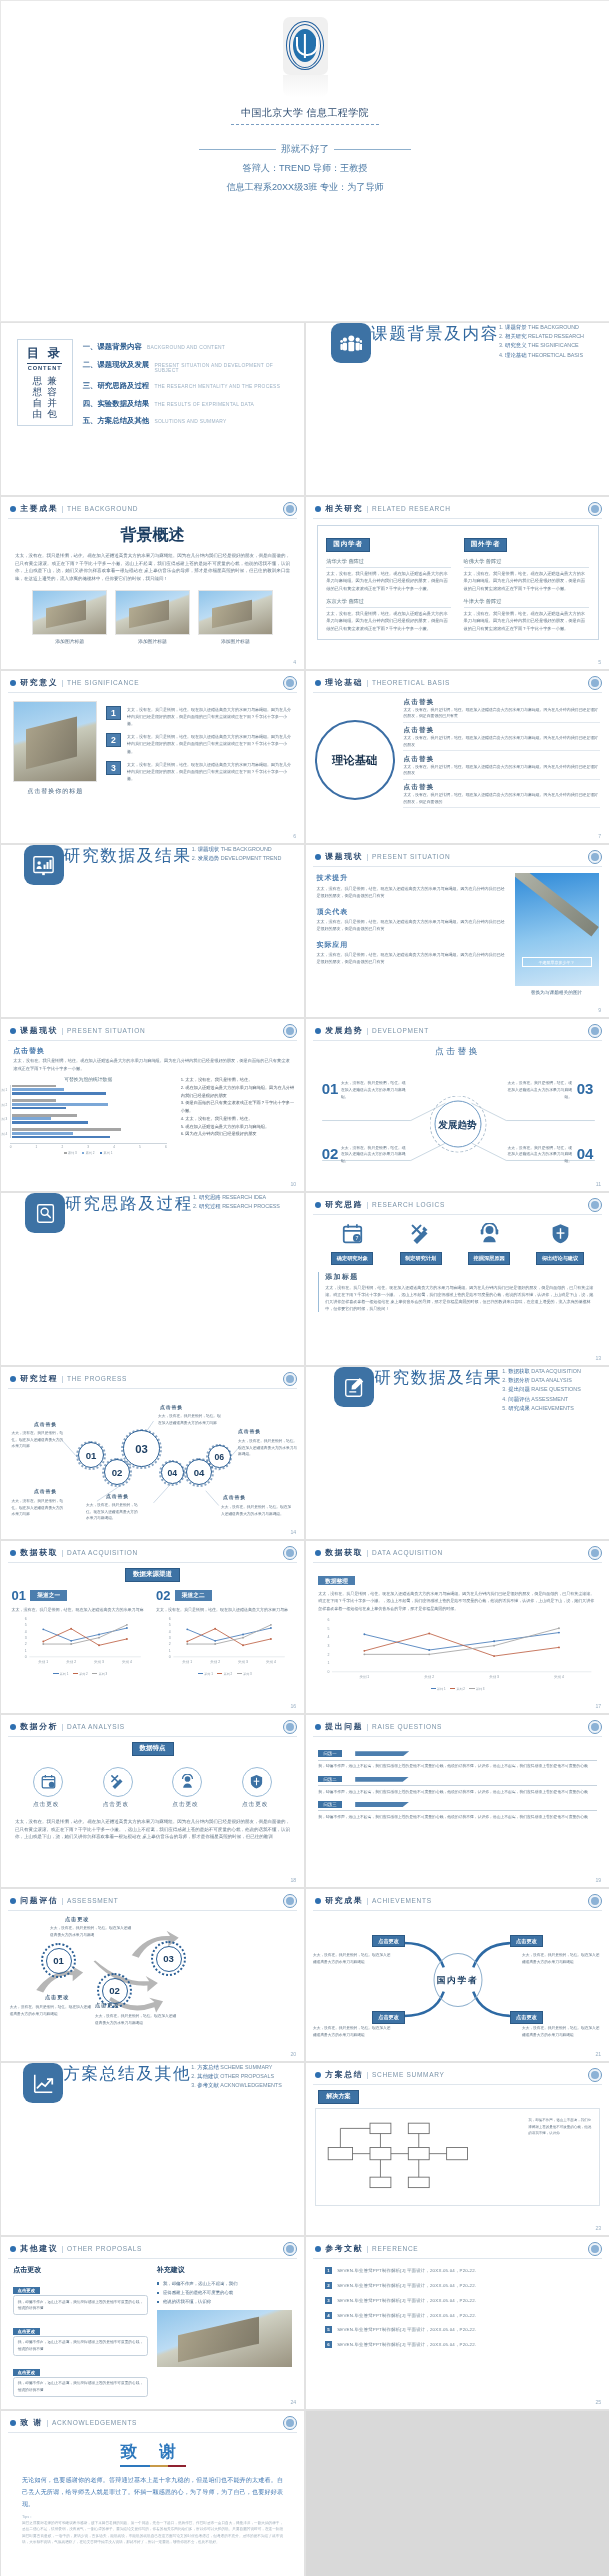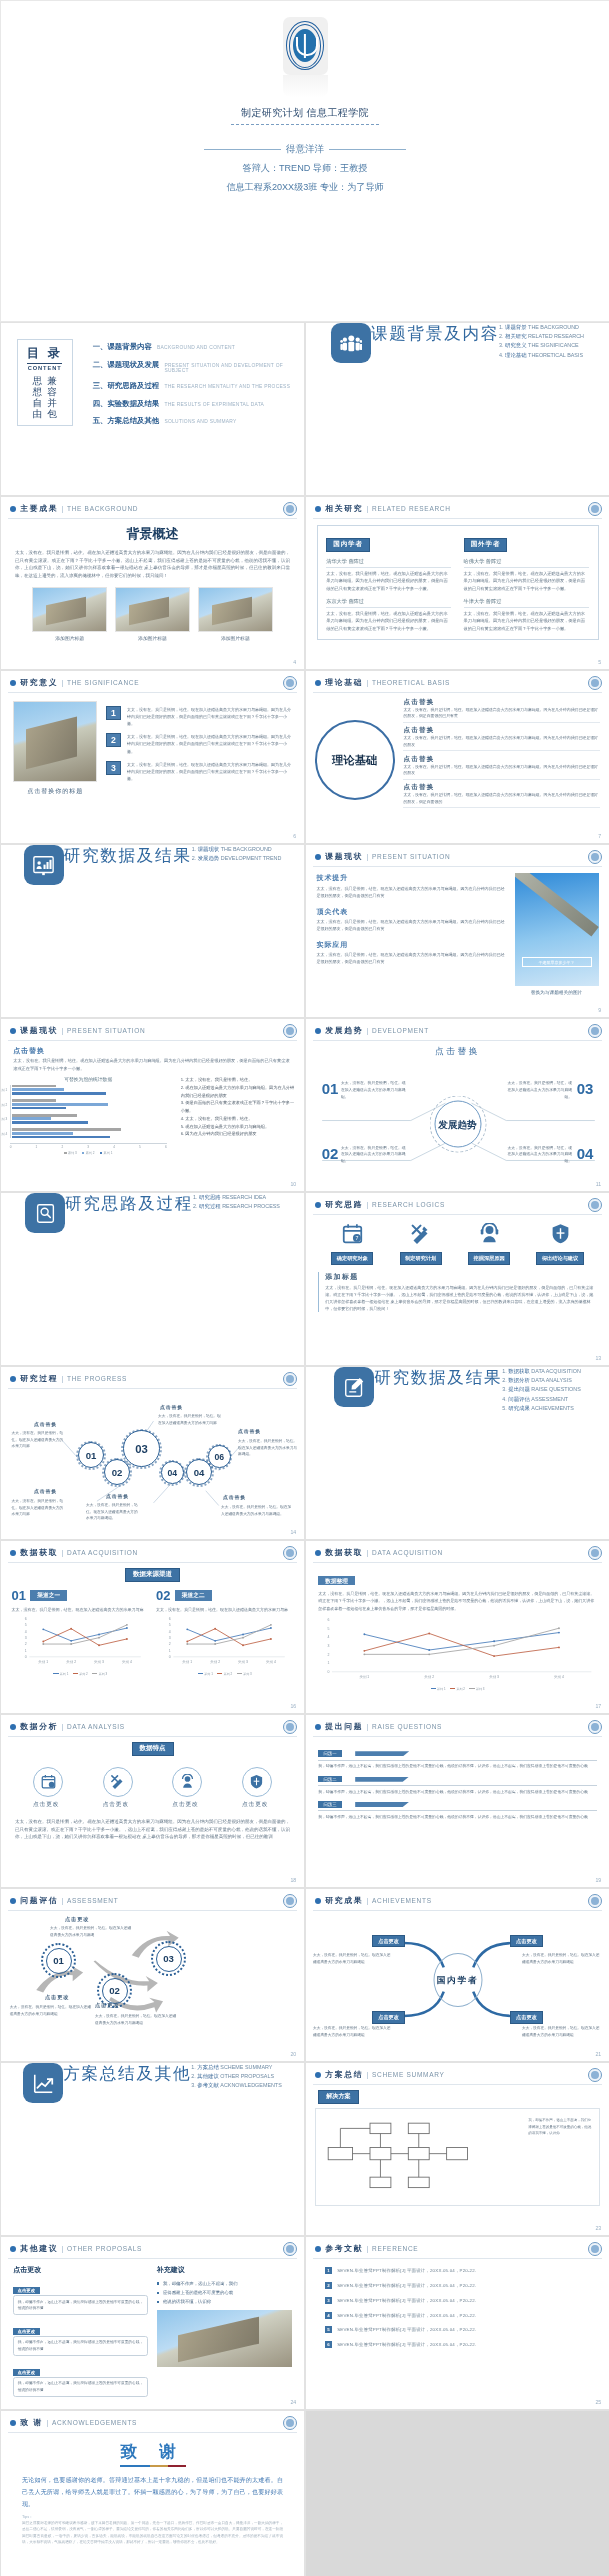--- a/index.html
+++ b/index.html
@@ -42,40 +42,40 @@
   .s-cn { font-size:7.8px; color:#2b4a6f; letter-spacing:1.7px; font-weight:bold;}
   .s-bar { font-size:7px; color:#9bb4c9; margin:0 3.5px;}
   .s-en { font-size:6.5px; color:#7a93a8; letter-spacing:0.7px;}
   .s-seal { position:absolute; right:7px; top:5.2px; width:14px; height:14px;
             border-radius:50%; border:0.9px solid #6f9bc4; background:#eef4fa;
             display:flex; align-items:center; justify-content:center; }
   .s-seal i { width:7.8px; height:7.8px; border-radius:50%; background:#8cb2d6; display:block;}
   .s-rule { height:0.9px; background:#dfe6ed; margin:3.5px 7px 0;}
   .pg { position:absolute; right:7.8px; bottom:4.4px; font-size:5.2px; color:#9ab0c4;}
   
-  .toc-wrap { display:flex; padding:15.7px 12.2px 0 15.7px; gap:20px;}
+  .toc-wrap { display:flex; padding:15.7px 12.2px 0 15.7px; gap:10px;}
   .toc-left { border:0.9px solid #c9d7e4; padding:5.2px 7px; text-align:center; width:56px;}
   .toc-ml { font-size:12.2px; font-weight:bold; color:#2b4a6f; letter-spacing:2.6px; }
   .toc-ml-u { border-bottom:1.3px solid #2b4a6f; display:inline-block; padding-bottom:0.9px;}
   .toc-en { font-size:5.7px; font-weight:bold; letter-spacing:0.9px; color:#2b4a6f; margin:1.7px 0 3.5px;}
   .toc-motto { display:flex; justify-content:center; gap:5.2px; font-size:9.6px;
                color:#2b4a6f; line-height:1.15;}
   .toc-items { flex:1; display:flex; flex-direction:column; gap:7.8px; padding-top:3.5px;}
   .toc-item { display:flex; align-items:baseline; gap:5.2px;}
   .toc-cn { font-size:7.4px; color:#2b5c8f; font-weight:bold; white-space:nowrap;}
   .toc-en2 { font-size:4.9px; color:#9db2c5; letter-spacing:0.3px;}
   
   .div-wrap { height:100%; display:flex; justify-content:center;}
   .div-icon { width:40px; height:40px; border-radius:9.6px; background:#3d72a4;
               display:flex; align-items:center; justify-content:center; margin-bottom:5.2px;}
   .div-title { font-size:16.6px; color:#31689f; letter-spacing:1.7px; margin-bottom:5.2px;}
   .div-list { font-size:5.4px; color:#6e8aa3; line-height:1.7;}
   .div-list b { color:#3a6898; font-weight:normal;}
   
-  .ctr-title { text-align:center; font-size:13px; font-weight:bold; color:#1d3f63; margin:7px 0 5.2px; }
+  .ctr-title { text-align:center; font-size:16px; font-weight:bold; color:#1d3f63; margin:7px 0 5.2px; }
   .body-txt { font-size:4.5px; color:#5c6f80; line-height:1.75; padding:0 14px; text-align:justify;}
   .thumbs { display:flex; justify-content:center; gap:7.8px; margin-top:7px;}
   .thumb { width:75px; height:45px; background:
       linear-gradient(160deg,#8fc4ea 0%, #bcdcf4 42%, #cfd0c2 45%, #9a9380 100%);
       border:0.9px solid #e4e4e4; position:relative; overflow:hidden;}
   .thumb:after { content:""; position:absolute; left:18%; top:30%; width:55%; height:46%;
       background:linear-gradient(120deg,#b3ab91,#8b8472); transform:skewY(-12deg);}
   .thumb-cap { font-size:4.8px; color:#5c7186; text-align:center; margin-top:2.6px;}
   .rr-box { margin:7px 10.5px 0; border:0.9px solid #c9d7e4; padding:7px 8.7px; display:flex; gap:12.2px;}
   .rr-col { flex:1;}
@@ -240,25 +240,25 @@
 <body>
 
 <div class="cover">
   <div class="logo-box">
     <div class="logo-seal">
       <div class="logo-ring"></div>
       <div class="logo-inner"></div>
     </div>
   </div>
   <div class="logo-reflect"></div>
-  <div class="uni-name">制定研究计划  信息工程学院</div>
+  <div class="uni-name">中国北京大学  信息工程学院</div>
   <div class="dash-rule"></div>
   <div class="pinfo-row">
     <div class="pinfo-line"></div>
-    <div class="pinfo-label">得意洋洋</div>
+    <div class="pinfo-label">那就不好了</div>
     <div class="pinfo-line"></div>
   </div>
   <div class="pinfo-text">答辩人：TREND    导师：王教授</div>
   <div class="pinfo-text">信息工程系20XX级3班  专业：为了导师</div>
 </div>
 
 <div class="grid">
 
   <div class="slide">
     <div class="toc-wrap">

